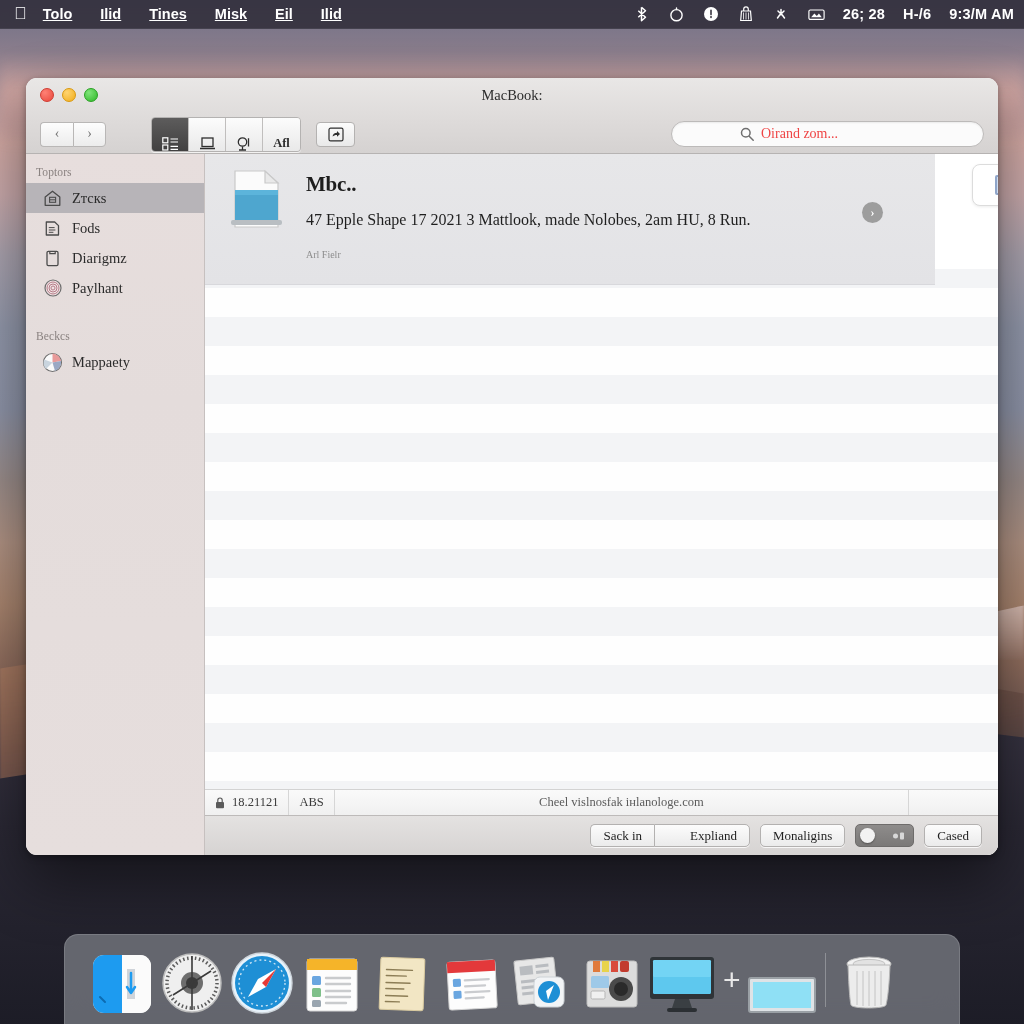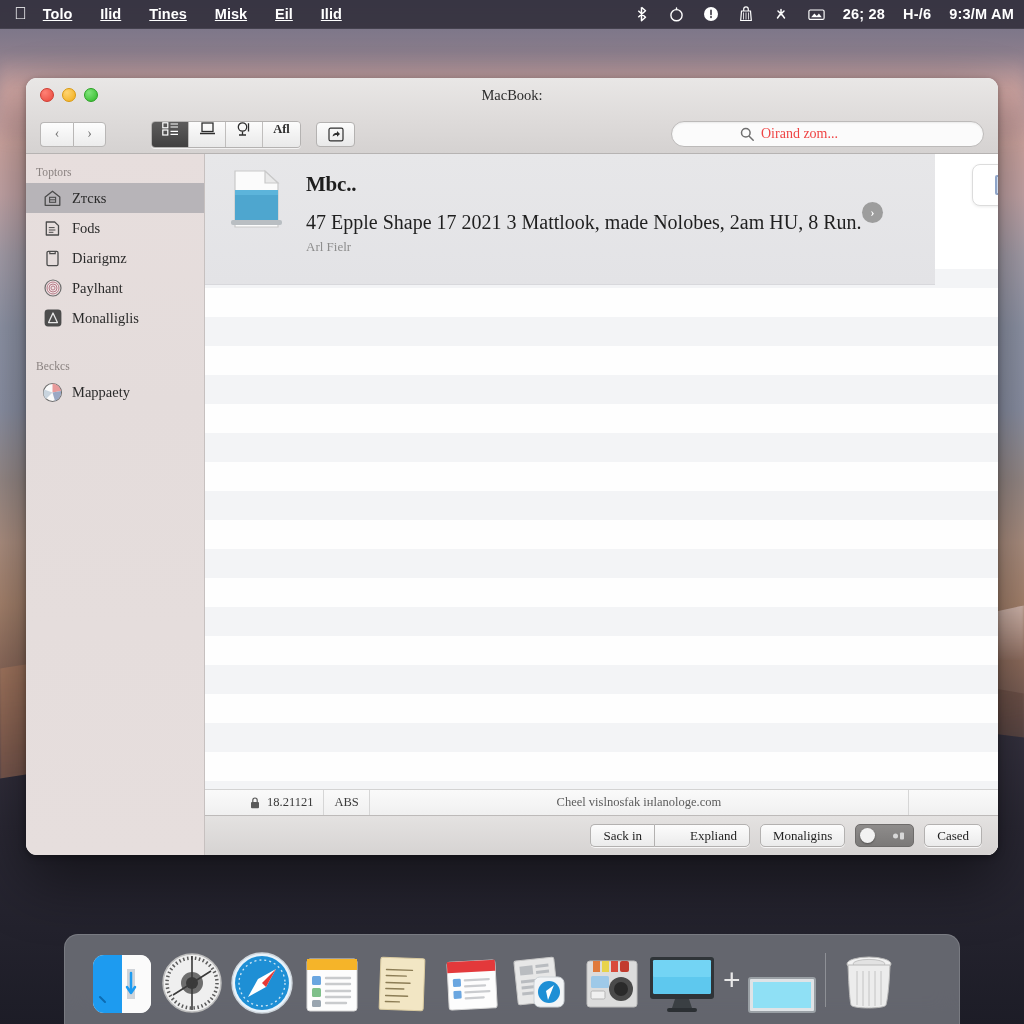--- a/index.html
+++ b/index.html
@@ -135,24 +135,24 @@
   .navbtn:first-child { border-radius: 4px 0 0 4px; border-right: none; }
   .navbtn:last-child  { border-radius: 0 4px 4px 0; }
 
   
   #segmented {
     display: flex; margin-left: 45px;
     border: 1px solid #b4b2b1; border-radius: 4px; overflow: hidden;
     box-shadow: 0 1px 0 rgba(255,255,255,.7);
   }
   .seg {
-    width: 37px; height: 25px;
+    width: 37px; height: 33px;
     background: linear-gradient(180deg,#fcfcfc,#e9e9e9);
     border-right: 1px solid #c0bebd;
-    display: flex; align-items: flex-start; justify-content: center;
+    display: flex; align-items: flex-end; justify-content: center;
     color: #2e2e2e;
   }
   .seg:last-child { border-right: none; }
   .seg.active { background: linear-gradient(180deg,#5d5c5c,#414040); color: #fff; }
   .seg-label { font-size: 12.5px; font-weight: 700; }
 
   #actionbtn {
     margin-left: 15px; width: 39px; height: 25px;
     background: linear-gradient(180deg,#fcfcfc,#e9e9e9);
     border: 1px solid #b4b2b1; border-radius: 4px;
@@ -206,22 +206,22 @@
   #filerow {
     position: absolute; left: 0; top: 0; right: 63px;
     height: 131px;
     background: linear-gradient(180deg,#e7e7e9,#e3e3e6);
     border-bottom: 1px solid #d8d8dc;
     display: flex; align-items: flex-start; padding: 14px 0 0 24px;
   }
   #fileicon { width: 55px; height: 62px; flex: 0 0 55px; position: relative; }
   #filetext { margin-left: 22px; padding-top: 4px; min-width: 0; }
   #filetitle { font-size: 21px; font-weight: 700; color: #1d1d1d; letter-spacing: -.2px; }
-  #filedesc  { font-size: 20px; color: #1f1f1f; margin-top: 14px; white-space: nowrap; }
-  #filesub   { font-size: 13px; color: #8d8d8d; margin-top: 5px; }
+  #filedesc  { font-size: 16px; color: #1f1f1f; margin-top: 14px; white-space: nowrap; }
+  #filesub   { font-size: 10px; color: #8d8d8d; margin-top: 20px; }
   #chevron-btn {
     position: absolute; right: 52px; top: 48px;
     width: 21px; height: 21px; border-radius: 50%;
     background: #9d9d9d; color: #fff;
     display: flex; align-items: center; justify-content: center;
     font-size: 12px; font-weight: 700;
   }
 
   
   #checkpanel {
@@ -242,21 +242,21 @@
     display: flex; align-items: center; justify-content: center;
     color: #2f4f82; font-size: 15px; font-weight: 700;
   }
 
   
   #statusbar {
     height: 26px; flex: 0 0 26px;
     background: linear-gradient(180deg,#fafafa,#f0f0f0);
     border-top: 1px solid #d3d3d3;
     display: flex; align-items: center;
-    font-size: 12.5px; color: #3a3a3a; padding-left: 35px;
+    font-size: 12.5px; color: #3a3a3a;
   }
   .sb-cell { display: flex; align-items: center; height: 100%; padding: 0 10px; }
   .sb-div { border-right: 1px solid #d6d6d6; }
   #status-center { flex: 1 1 auto; display: flex; justify-content: center; align-items: center; color: #5b5b5b; }
   #status-right { width: 90px; border-left: 1px solid #d6d6d6; height: 100%; }
 
   
   #bottombar {
     height: 40px; flex: 0 0 40px;
     background: linear-gradient(180deg,#e4e2e1,#d6d3d2);
@@ -480,29 +480,20 @@
                 <g fill="none" stroke="#b57d88" stroke-width="1">
                   <circle cx="10" cy="10" r="2"></circle>
                   <circle cx="10" cy="10" r="4"></circle>
                   <circle cx="10" cy="10" r="6"></circle>
                 </g>
               </svg>
           </span>
           <span>Paylhant</span>
         </div>
 
-        <div class="sb-item">
-          <span class="sb-ico">
-            <svg width="20" height="20" viewBox="0 0 20 20">
-                <rect x="1.6" y="1.6" width="16.8" height="16.8" rx="3.4" fill="#4c4c4c"></rect>
-                <path d="M10 5l4.4 9.6H5.6z" fill="none" stroke="#e6e6e6" stroke-width="1.3" stroke-linejoin="round"></path>
-              </svg>
-          </span>
-          <span>Monalliglis</span>
-        </div>
 
         <div class="sb-header" style="margin-top:22px">Beckcs</div>
 
         <div class="sb-item">
           <span class="sb-ico">
             <svg width="21" height="21" viewBox="0 0 21 21">
                 <circle cx="10.5" cy="10.5" r="9" fill="#fafafa" stroke="#6d6d6d" stroke-width="1.1"></circle>
                 <path d="M10.5 10.5V1.5A9 9 0 0119 9z" fill="#e89a9a"></path>
                 <path d="M10.5 10.5l8.5 -1.5A9 9 0 0113 19z" fill="#9aa8c4"></path>
                 <path d="M10.5 10.5L4 16.9A9 9 0 012.1 7.6z" fill="#c9d4de"></path>

